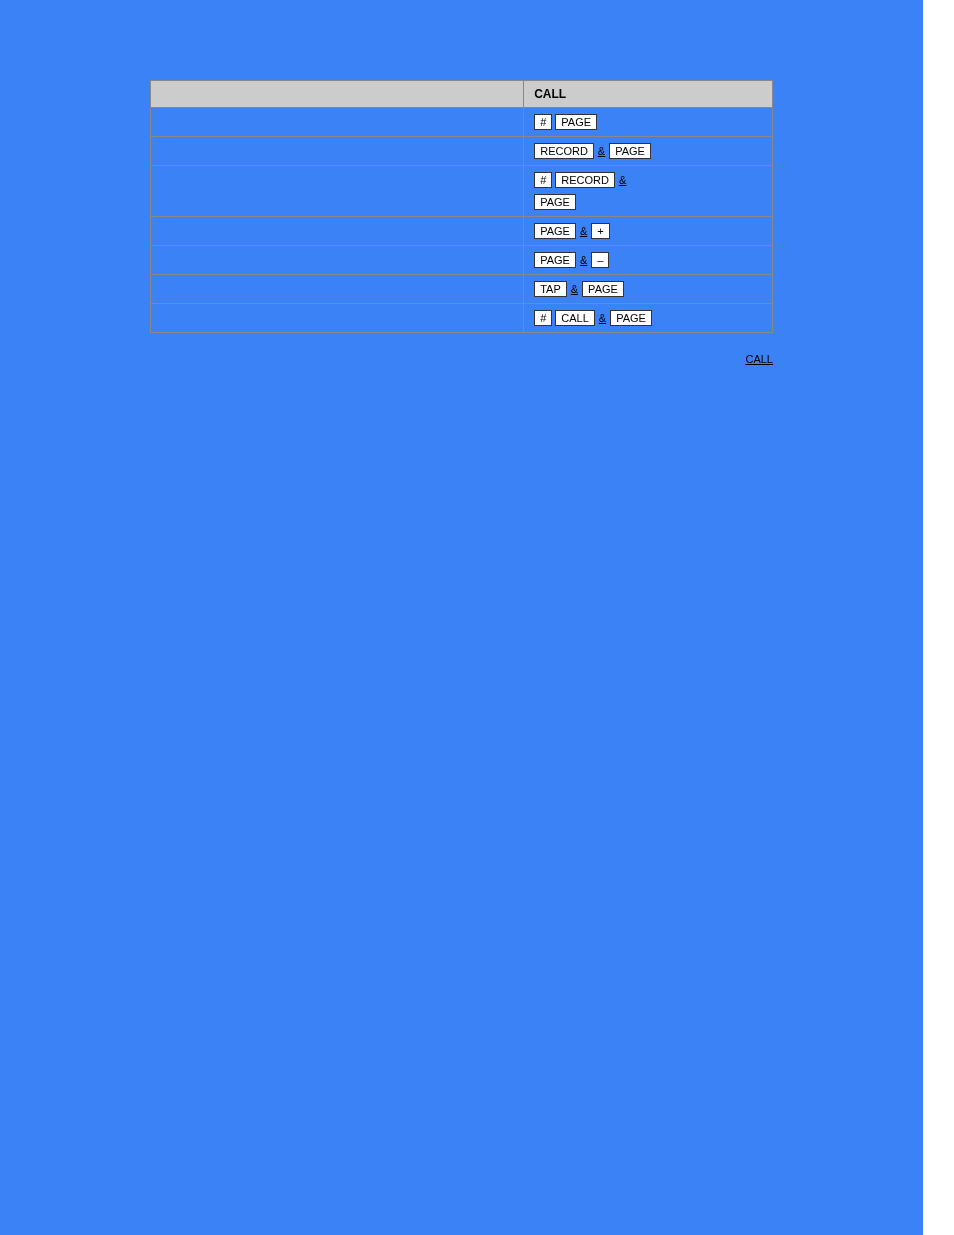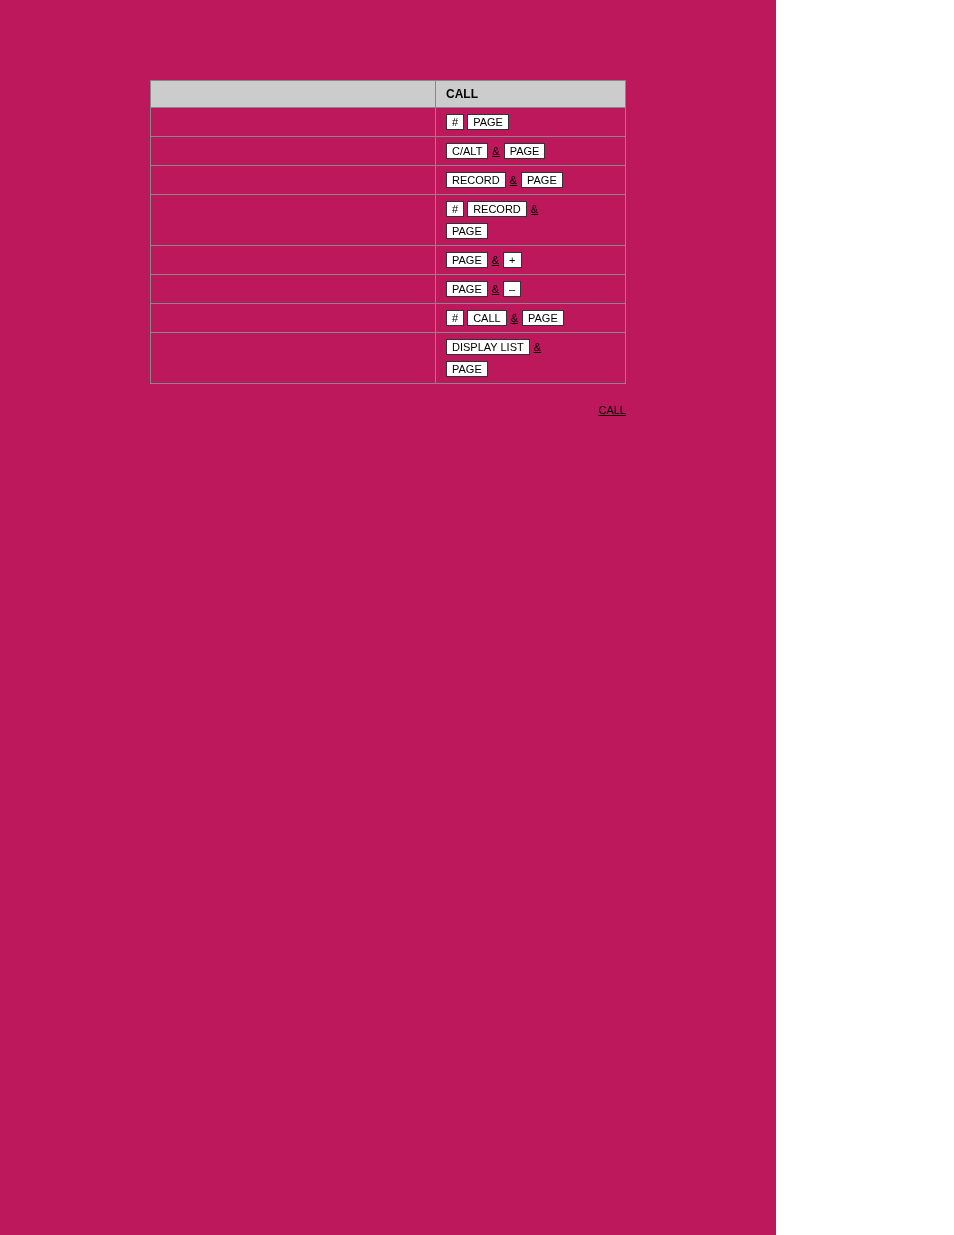--- a/index.html
+++ b/index.html
@@ -11,23 +11,23 @@
     body {
       background: #ffffff;
       font-family: Arial, Helvetica, sans-serif;
       font-size: 12px;
       width: 954px;
       min-height: 1235px;
       position: relative;
     }
 
     .page-container {
-      width: 776px;
+      width: 923px;
       min-height: 1235px;
-      background: #be185d;
+      background: #3b82f6;
       padding: 80px 150px 80px 150px;
     }
 
     .main-table {
       width: 100%;
       border-collapse: collapse;
       border: 1px solid #888;
       margin-bottom: 20px;
     }
 
@@ -113,30 +113,20 @@
             <div class="key-combo">
               <span class="key-box">#</span>
               <span class="key-box">PAGE</span>
             </div>
           </td>
         </tr>
         <tr>
           <td class="row-label"></td>
           <td>
             <div class="key-combo">
-              <span class="key-box">C/ALT</span>
-              <span class="key-amp">&amp;</span>
-              <span class="key-box">PAGE</span>
-            </div>
-          </td>
-        </tr>
-        <tr>
-          <td class="row-label"></td>
-          <td>
-            <div class="key-combo">
               <span class="key-box">RECORD</span>
               <span class="key-amp">&amp;</span>
               <span class="key-box">PAGE</span>
             </div>
           </td>
         </tr>
         <tr>
           <td class="row-label"></td>
           <td>
             <div class="key-combo">
@@ -165,34 +155,33 @@
               <span class="key-box">PAGE</span>
               <span class="key-amp">&amp;</span>
               <span class="key-box">–</span>
             </div>
           </td>
         </tr>
         <tr>
           <td class="row-label"></td>
           <td>
             <div class="key-combo">
-              <span class="key-box">#</span>
-              <span class="key-box">CALL</span>
+              <span class="key-box">TAP</span>
               <span class="key-amp">&amp;</span>
               <span class="key-box">PAGE</span>
             </div>
           </td>
         </tr>
         <tr>
           <td class="row-label"></td>
           <td>
             <div class="key-combo">
-              <span class="key-box">DISPLAY LIST</span>
+              <span class="key-box">#</span>
+              <span class="key-box">CALL</span>
               <span class="key-amp">&amp;</span>
-              <div style="flex-basis: 100%; height: 0px;"></div>
               <span class="key-box">PAGE</span>
             </div>
           </td>
         </tr>
       </tbody>
   </table>
   <div class="note-line">CALL</div>
 </div>
 
 </body></html>

